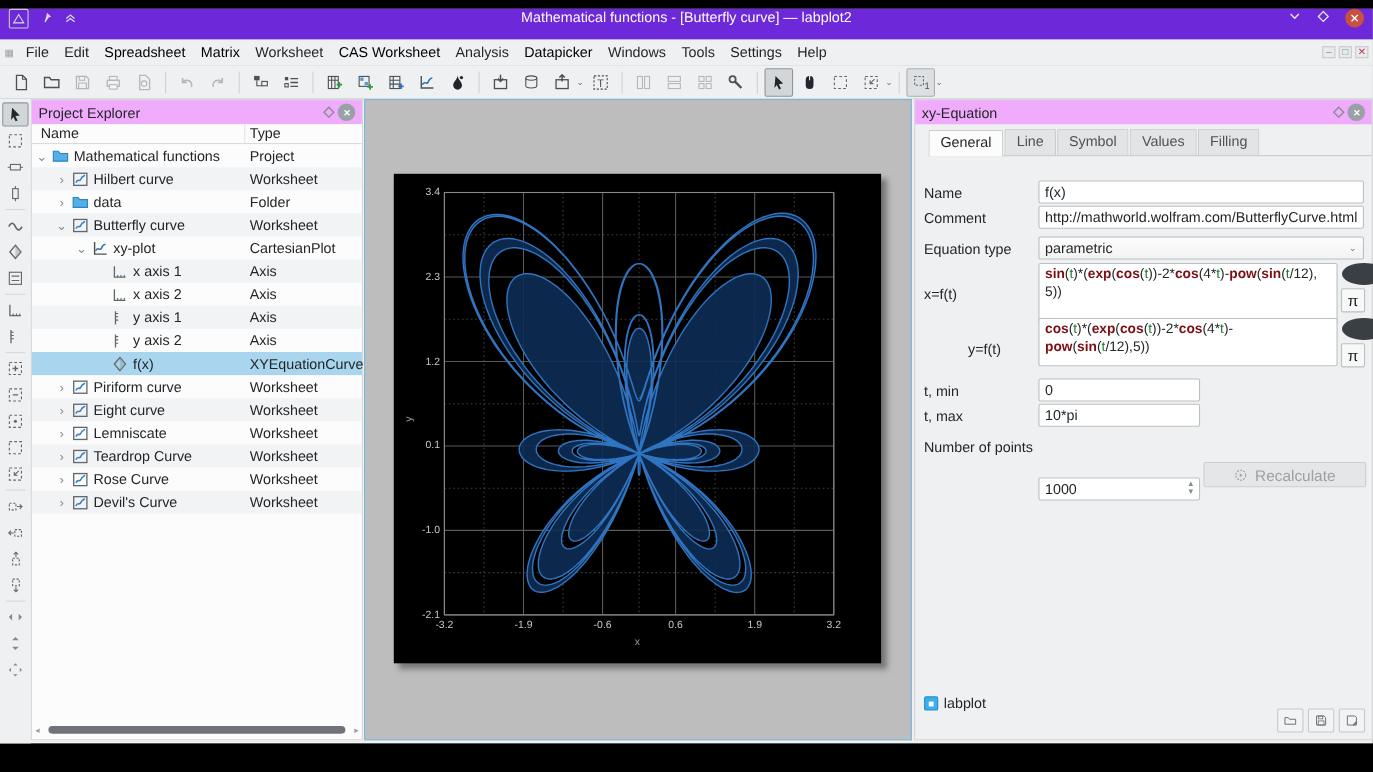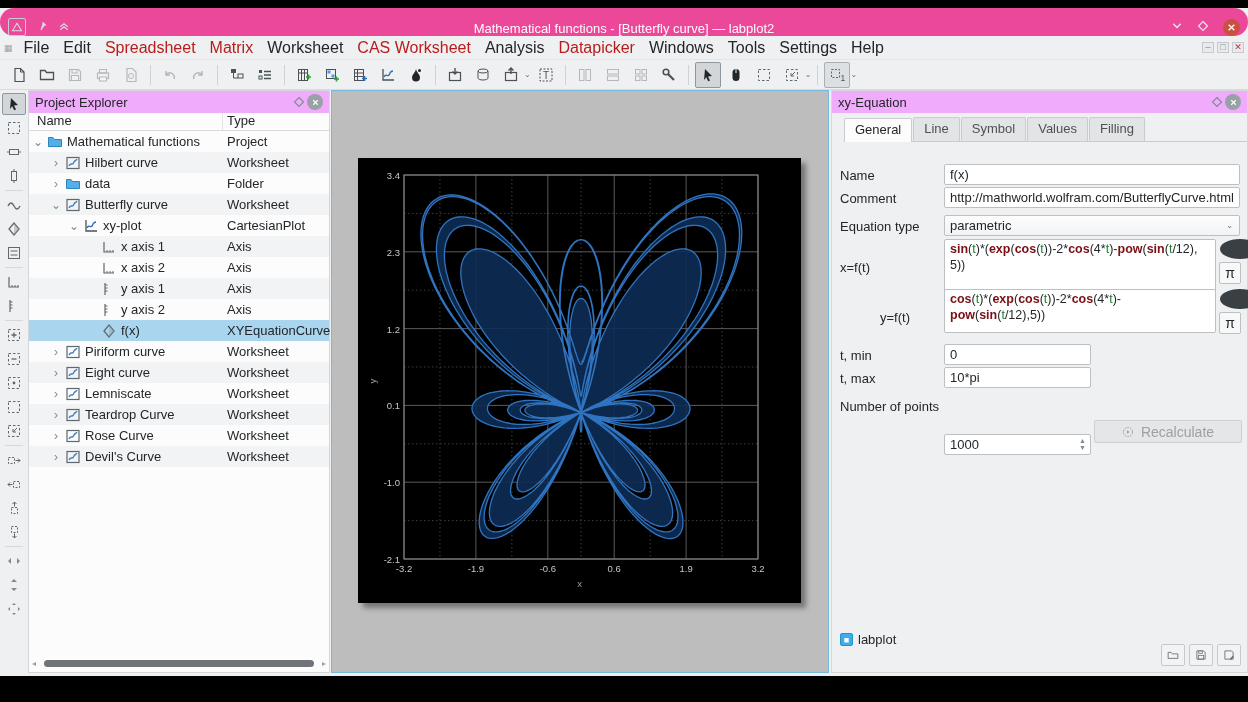--- a/index.html
+++ b/index.html
@@ -3,36 +3,36 @@
 <meta charset="utf-8">
 <style>
   * { margin:0; padding:0; box-sizing:border-box; }
   html,body { width:1248px; height:702px; background:#000; overflow:hidden;
               font-family:"Liberation Sans", sans-serif; font-size:13px; color:#232629; }
   .app { position:absolute; left:0; top:8px; width:1248px; height:668px; background:#eff0f1; }
   .bar-black-top { position:absolute; left:0; top:0; width:1248px; height:8px; background:#000; }
   .bar-black-bottom { position:absolute; left:0; top:676px; width:1248px; height:26px; background:#000; }
 
   
-  .titlebar { position:absolute; left:0; top:0; width:100%; height:28px; background:#ec4899;
-              display:flex; align-items:flex-end; color:#fcfcfc;border-radius:14px; }
+  .titlebar { position:absolute; left:0; top:0; width:100%; height:28px; background:#6d28d9;
+              display:flex; align-items:flex-start; color:#fcfcfc; }
   .titlebar .tb-left { display:flex; align-items:center; gap:10px; padding-left:8px; }
   .titlebar .title { position:absolute; left:0; right:0; text-align:center; font-size:13px; color:#fcfcfc; }
   .titlebar .tb-right { position:absolute; right:8px; display:flex; align-items:center; gap:14px; }
   .appicon { width:18px; height:18px; border:1px solid #c7ccd1; border-radius:2px; display:flex; align-items:center; justify-content:center; }
   .close-circle { width:17px; height:17px; border-radius:50%; background:#c8523f; display:flex; align-items:center; justify-content:center; }
   .ic { width:16px; height:16px; display:inline-block; vertical-align:middle; }
   .ic-sm { width:12px; height:12px; }
   .ic-xs { width:9px; height:9px; }
 
   
   .menubar { position:absolute; left:0; top:28px; width:100%; height:24px; background:#eff0f1;
              display:flex; align-items:center; gap:2px; padding-left:4px; border-bottom:1px solid #e3e5e6;}
-  .menu-item { padding:3px 7px; font-size:16px; color:#232629; cursor:default; }
-  .menu-item.disabled { color:#b91c1c; }
+  .menu-item { padding:3px 7px; font-size:13px; color:#232629; cursor:default; }
+  .menu-item.disabled { color:#000000; }
   .mdi-min { position:absolute; right:4px; display:flex; gap:3px; align-items:center; }
   .mdi-min span { font-size:9px; color:#7f8c8d; border:1px solid #c7cacc; width:12px; height:11px; line-height:9px; text-align:center; background:#e9eaeb;}
   .mdi-min .mdi-close { color:#b35; }
 
   
   .toolbar { position:absolute; left:0; top:52px; width:100%; height:30px; background:#eff0f1;
              display:flex; align-items:center; gap:2px; padding-left:6px; border-bottom:1px solid #d9dbdc; }
   .tool-btn { width:26px; height:26px; display:flex; align-items:center; justify-content:center; border-radius:2px; border:1px solid transparent; }
   .tool-btn.pressed { background:#d2d6d9; border-color:#8f979e; }
   .tool-btn.pressed2 { background:#dde0e2; border-color:#a9b0b5; }

